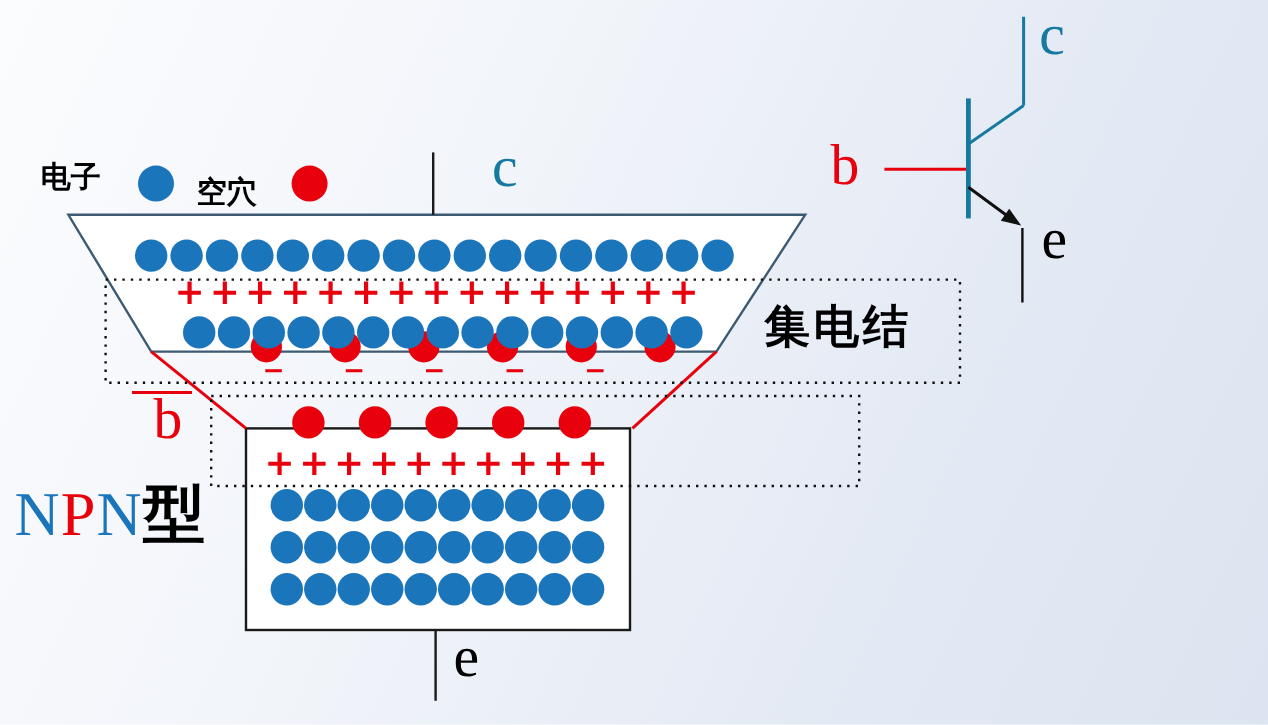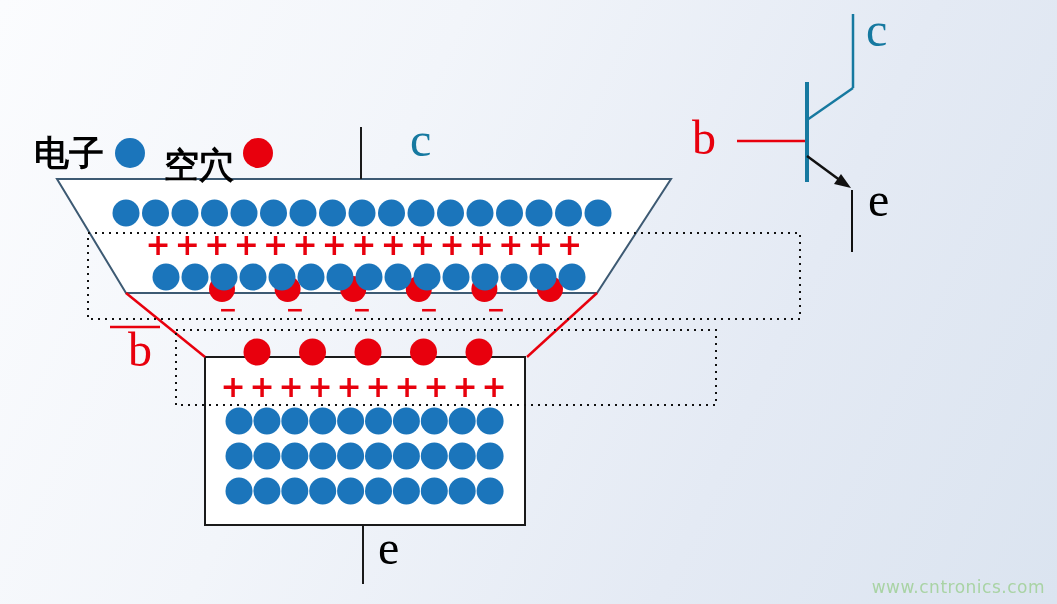--- a/index.html
+++ b/index.html
@@ -4,21 +4,21 @@
 <style>
   html,body{margin:0;padding:0;background:#ffffff;}
   .stage{
     position:relative;width:1057px;height:604px;overflow:hidden;
     background:linear-gradient(115deg,#fbfcfe 0%,#f2f5fa 35%,#e4eaf4 70%,#dbe4f0 100%);
     font-family:"Liberation Serif",serif;
   }
   .stage svg{position:absolute;left:0;top:0;}
   .lbl{position:absolute;line-height:1;white-space:nowrap;}
   .cn{font-weight:700;color:#000;}
-  .legend-cn{font-size:35px;text-align:center;}
+  .legend-cn{font-size:25px;text-align:center;}
   .junction{font-size:38px;letter-spacing:3px;}
   .term{font-size:48px;}
   .npn{font-size:52px;letter-spacing:1px;font-weight:400;}
   .watermark{font-family:"DejaVu Sans",sans-serif;font-size:17px;letter-spacing:.5px;}
   text.plus{font:700 30px "DejaVu Sans",sans-serif;text-anchor:middle;dominant-baseline:central;}
   text.minus{font:700 22px "DejaVu Sans",sans-serif;text-anchor:middle;dominant-baseline:central;}
 </style>
 </head>
 <body>
 
@@ -160,20 +160,21 @@
       </g>
   </svg>
 
   <div class="lbl cn legend-cn" style="left:34px;top:136px">电子</div>
   <div class="lbl cn legend-cn" style="left:164px;top:148px">空穴</div>
 
   <div class="lbl term" style="left: 410px; top: 116px; color: rgb(22, 121, 160);">c</div>
   <div class="lbl term" style="left: 128px; top: 326px; color: rgb(232, 0, 13);">b</div>
   <div class="lbl term" style="left:378px;top:524px;color:#000">e</div>
 
+  <div class="lbl cn junction" style="left:637px;top:254px">集电结</div>
 
+  <div class="lbl npn" style="left:12px;top:404px"><span style="color: rgb(27, 117, 187);">N</span><span style="color: rgb(232, 0, 13);">P</span><span style="color: rgb(27, 117, 187);">N</span><span style="color:#000;font-weight:700">型</span></div>
 
   <div class="lbl term" style="left: 866px; top: 6px; color: rgb(22, 121, 160);">c</div>
   <div class="lbl term" style="left: 692px; top: 114px; color: rgb(232, 0, 13);">b</div>
   <div class="lbl term" style="left:868px;top:176px;color:#000">e</div>
 
-  <div class="lbl watermark" style="right: 12px; bottom: 8px; color: rgb(169, 211, 164);">www.cntronics.com</div>
 </div>
 
 </body></html>

